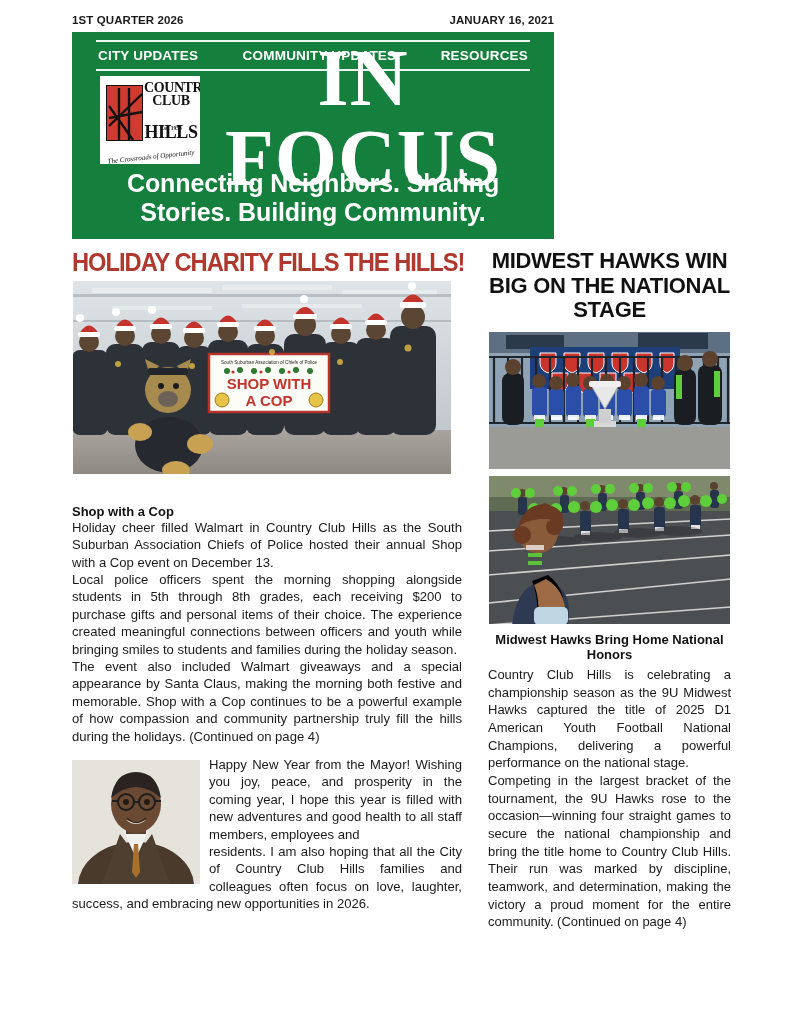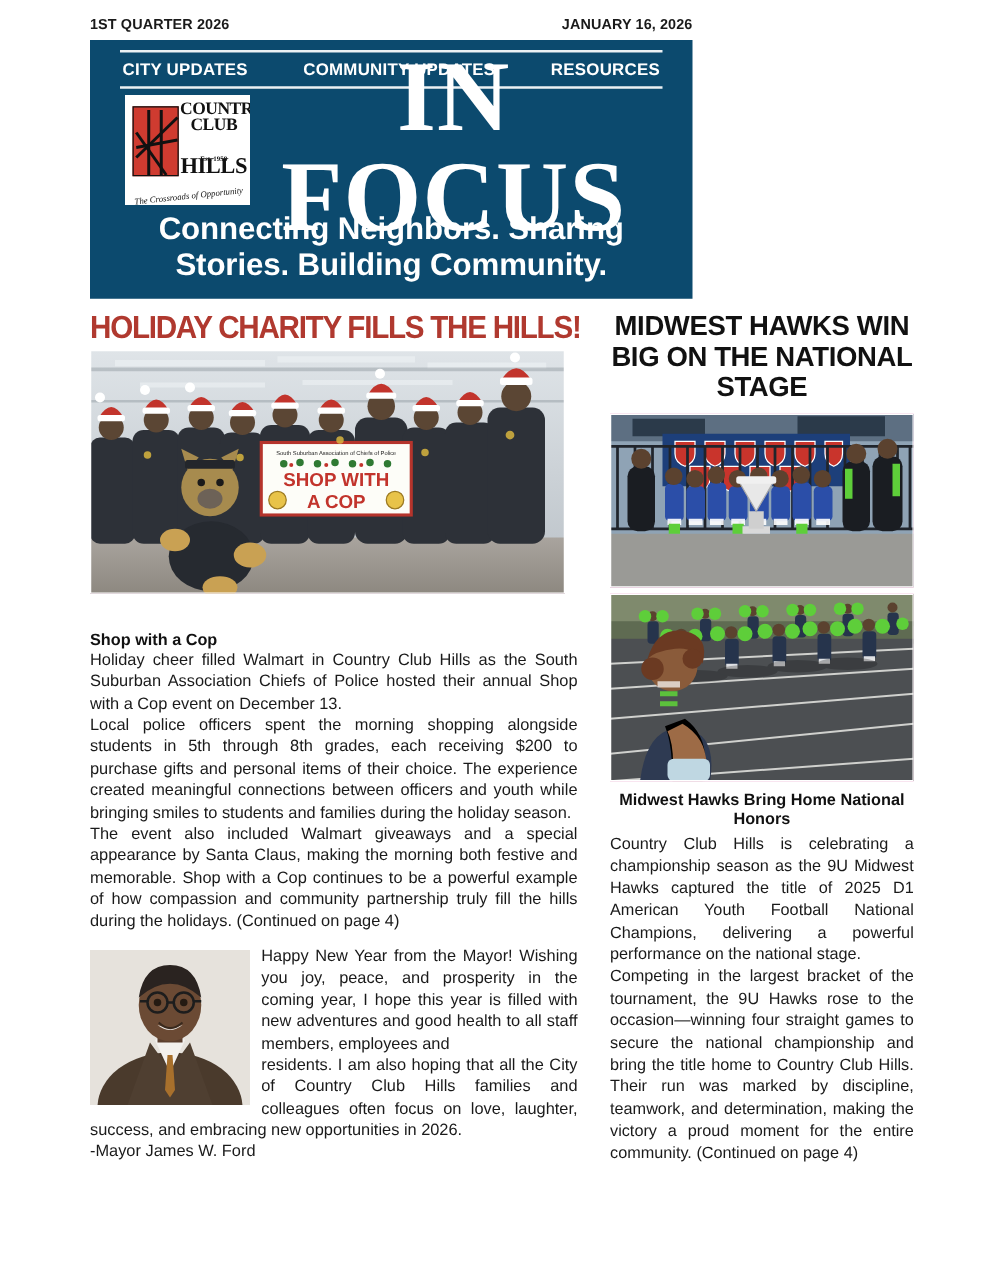--- a/index.html
+++ b/index.html
@@ -30,21 +30,21 @@
   }
   .dateline span {
     font-size: 11.5px;
     font-weight: bold;
     color: #1a1a1a;
     letter-spacing: .1px;
   }
 
   
   .masthead {
-    background: #0c4a6e;
+    background: #15803d;
     padding: 8px 22px 10px 22px;
     position: relative;
   }
   .nav-rule {
     height: 2px;
     background: #ffffff;
     opacity: .92;
     margin: 0 2px;
   }
   .nav {
@@ -233,21 +233,21 @@
   .signoff { font-size: 13.1px; color: #1a1a1a; }
   .clearfix::after { content: ""; display: block; clear: both; }
 </style>
 </head>
 <body>
 
 <div class="page">
 
   <div class="dateline">
     <span>1ST QUARTER 2026</span>
-    <span>JANUARY 16, 2026</span>
+    <span>JANUARY 16, 2021</span>
   </div>
 
   <div class="masthead">
     <div class="nav-rule"></div>
     <div class="nav">
       <span class="nav-item">CITY UPDATES</span>
       <span class="nav-item">COMMUNITY UPDATES</span>
       <span class="nav-item">RESOURCES</span>
     </div>
     <div class="nav-rule"></div>
@@ -436,21 +436,20 @@
                 <path d="M83 41 h6"></path>
             </g>
             <circle cx="54" cy="42" r="3" fill="#241a12"></circle>
               <circle cx="75" cy="42" r="3" fill="#241a12"></circle>
             <path d="M54 60 q10 8 20 0 q-10 4 -20 0 z" fill="#e9e5e0"></path>
             <path d="M55 58 q9 9 19 0" fill="none" stroke="#3a2a1e" stroke-width="1.6"></path>
           </svg>
         </div>
         <p class="body">Happy New Year from the Mayor! Wishing you joy, peace, and prosperity in the coming year, I hope this year is filled with new adventures and good health to all staff members, employees and</p>
         <p class="body">residents. I am also hoping that all the City of Country Club Hills families and colleagues often focus on love, laughter, success, and embracing new opportunities in 2026.</p>
-        <div class="signoff">-Mayor James W. Ford</div>
       </div>
     </div>
 
     <div class="col-right">
       <div class="headline-right">MIDWEST HAWKS WIN BIG ON THE NATIONAL STAGE</div>
 
       <div class="photo photo-team">
         <svg width="243" height="139" viewBox="0 0 243 139">
           <rect width="243" height="139" fill="#8fa3b5"></rect>
           <rect y="96" width="243" height="43" fill="#9a9a96"></rect>

